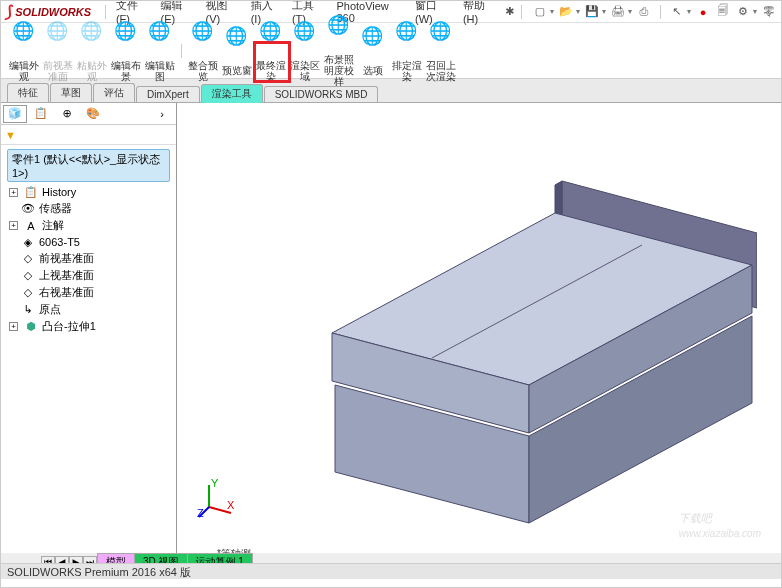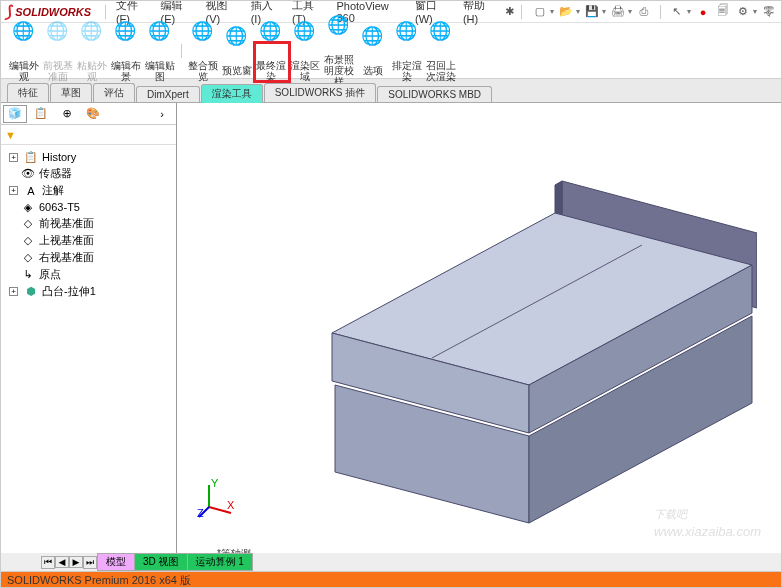--- a/index.html
+++ b/index.html
@@ -36,23 +36,23 @@
 .tree-exp{width:9px;height:9px;border:1px solid #888;display:flex;align-items:center;justify-content:center;font-size:8px;margin-right:2px;margin-left:-12px}
 .tree-icon{width:14px;height:14px;display:flex;align-items:center;justify-content:center;font-size:11px}
 .viewport{flex:1;background:#fff;position:relative}
 .model-svg{position:absolute;top:50px;left:120px}
 .triad{position:absolute;bottom:50px;left:20px}
 .viewlabel{position:absolute;bottom:8px;left:40px;font-size:10px;color:#333}
 .bottom-tabs{position:absolute;bottom:16px;left:0;height:18px;display:flex;align-items:center;padding-left:40px;background:#eee;width:100%}
 .btab{padding:1px 8px;background:#22c55e;border:1px solid #aaa;font-size:10px;cursor:pointer;margin-right:-1px}
 .btab.active{background:#f0abfc}
 .btab-nav{width:14px;text-align:center;border:1px solid #aaa;background:#eee;font-size:9px;cursor:pointer}
-.statusbar{position:absolute;bottom:0;left:0;right:0;height:16px;background:#f97316;border-top:1px solid #ccc;padding:1px 6px;font-size:10px;color:#333}
+.statusbar{position:absolute;bottom:8px;left:0;right:0;height:16px;background:#e5e5e5;border-top:1px solid #ccc;padding:1px 6px;font-size:10px;color:#333}
 .watermark{position:absolute;bottom:30px;right:20px;font-size:22px;color:#ddd;font-weight:normal;font-style:italic;pointer-events:none}
-.watermark small{font-size:13px;display:block;color:#e0e0e0}
+.watermark small{font-size:10px;display:block;color:#e0e0e0}
 </style>
 </head>
 <body>
 
 <div class="menubar">
   <div class="logo">
     <span class="logo-icon">⟆</span>
     <span class="logo-text">SOLIDWORKS</span>
   </div>
   <span class="menu-sep"></span>
@@ -144,21 +144,20 @@
 </div>
 
 <div class="highlight"></div>
 
 <div class="tabbar">
   <div class="tab">特征</div>
   <div class="tab">草图</div>
   <div class="tab">评估</div>
   <div class="tab">DimXpert</div>
   <div class="tab active">渲染工具</div>
-  <div class="tab">SOLIDWORKS 插件</div>
   <div class="tab">SOLIDWORKS MBD</div>
 </div>
 
 <div class="viewport-toolbar">
   <span class="vt-btn">🔍</span>
   <span class="vt-btn">⌕</span>
   <span class="vt-btn">📦</span>
   <span class="vt-btn">🧊</span>
   <span class="vt-btn">👁</span>
   <span class="vt-btn">🌐</span>
@@ -173,20 +172,21 @@
       <div class="side-tab">📋</div>
       <div class="side-tab">⊕</div>
       <div class="side-tab">🎨</div>
       <div style="flex:1"></div>
       <div class="side-tab">›</div>
     </div>
     <div class="side-toolbar">
       <span style="color:#e8a000">▼</span>
     </div>
     <div class="tree">
+      <div class="tree-root">零件1 (默认&lt;&lt;默认&gt;_显示状态 1&gt;)</div>
       <div class="tree-item">
           <span class="tree-exp">+</span>
           <span class="tree-icon">📋</span>
           <span>History</span>
         </div>
       <div class="tree-item">
           <span class="tree-icon">👁</span>
           <span>传感器</span>
         </div>
       <div class="tree-item">

